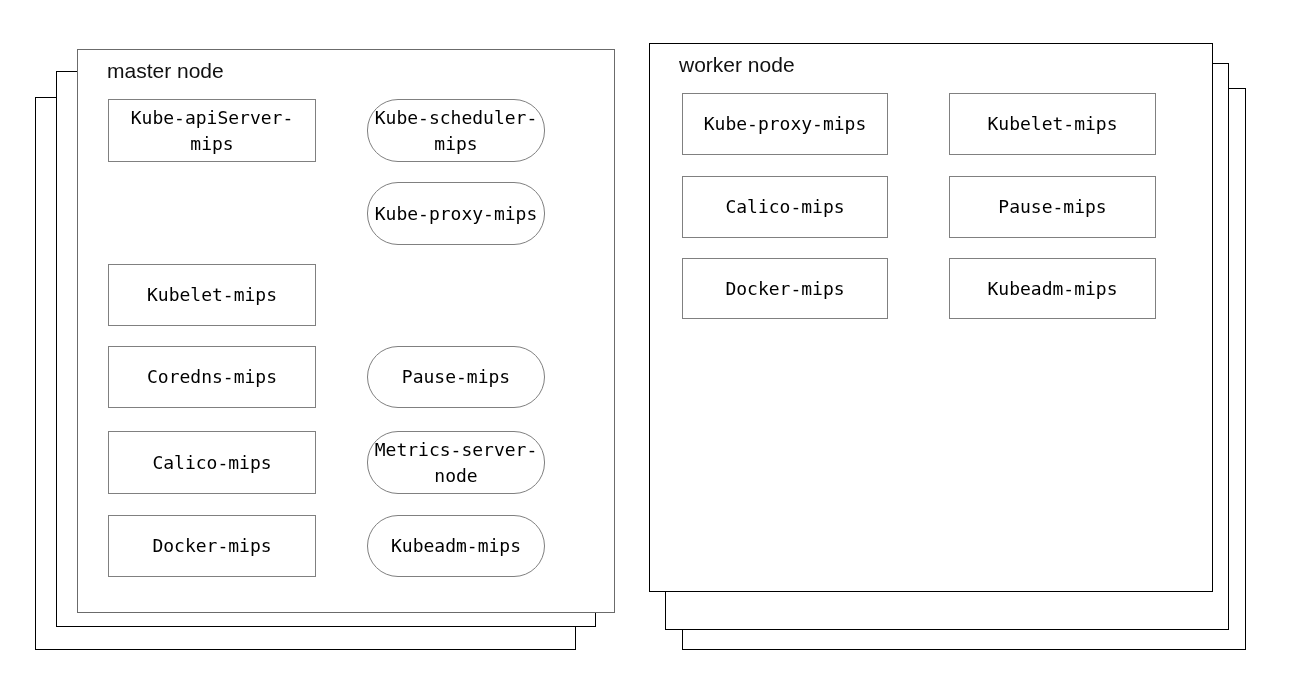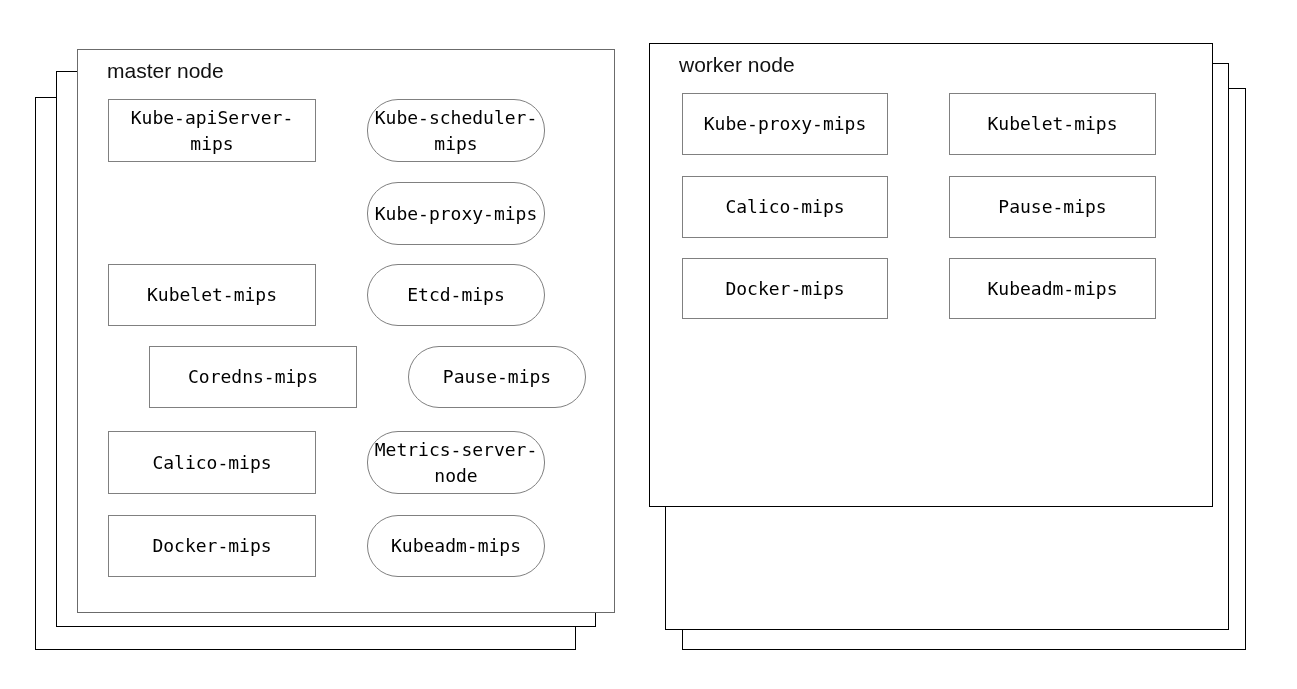--- a/index.html
+++ b/index.html
@@ -27,21 +27,21 @@
     position: absolute;
     background: #ffffff;
     box-sizing: border-box;
   }
   .panel.master {
     left: 77px; top: 49px; width: 538px; height: 564px;
     border: 1.5px solid #6b6b6b;
     z-index: 3;
   }
   .panel.worker {
-    left: 649px; top: 43px; width: 564px; height: 464px;
+    left: 649px; top: 43px; width: 564px; height: 549px;
     border: 1.5px solid #000000;
     z-index: 3;
   }
   .master-back1 { left: 56px; top: 71px; width: 540px; height: 556px; z-index: 2; }
   .master-back2 { left: 35px; top: 97px; width: 541px; height: 553px; z-index: 1; }
   .worker-back1 { left: 665px; top: 63px; width: 564px; height: 567px; z-index: 2; }
   .worker-back2 { left: 682px; top: 88px; width: 564px; height: 562px; z-index: 1; }
 
   .panel-title {
     position: absolute;
@@ -65,21 +65,21 @@
     line-height: 26px;
     color: #000000;
     white-space: pre-line;
   }
   
   .m-c1 { left: 30px;  width: 208px; }
   .m-c2 { left: 289px; width: 178px; border-radius: 31px; }
   .m-r1 { top: 49px;  height: 63px; }
   .m-r2 { top: 132px; height: 63px; }
   .m-r3 { top: 214px; height: 62px; }
-  .m-r4 { top: 296px; height: 62px; margin-left: 41px; }
+  .m-r4 { top: 296px; height: 62px; }
   .m-r5 { top: 381px; height: 63px; }
   .m-r6 { top: 465px; height: 62px; }
   
   .w-c1 { left: 32px;  width: 206px; }
   .w-c2 { left: 299px; width: 207px; }
   .w-r1 { top: 49px;  height: 62px; }
   .w-r2 { top: 132px; height: 62px; }
   .w-r3 { top: 214px; height: 61px; }
 </style>
 </head>
@@ -92,21 +92,20 @@
 
   <div class="panel master">
     <div class="panel-title">master node</div>
 
     <div class="node-box m-c1 m-r1">Kube-apiServer-
 mips</div>
     <div class="node-box m-c2 m-r1">Kube-scheduler-
 mips</div>
     <div class="node-box m-c2 m-r2">Kube-proxy-mips</div>
     <div class="node-box m-c1 m-r3">Kubelet-mips</div>
-    <div class="node-box m-c2 m-r3">Etcd-mips</div>
     <div class="node-box m-c1 m-r4">Coredns-mips</div>
     <div class="node-box m-c2 m-r4">Pause-mips</div>
     <div class="node-box m-c1 m-r5">Calico-mips</div>
     <div class="node-box m-c2 m-r5">Metrics-server-
 node</div>
     <div class="node-box m-c1 m-r6">Docker-mips</div>
     <div class="node-box m-c2 m-r6">Kubeadm-mips</div>
   </div>
 
   <div class="stack-layer worker-back2"></div>

